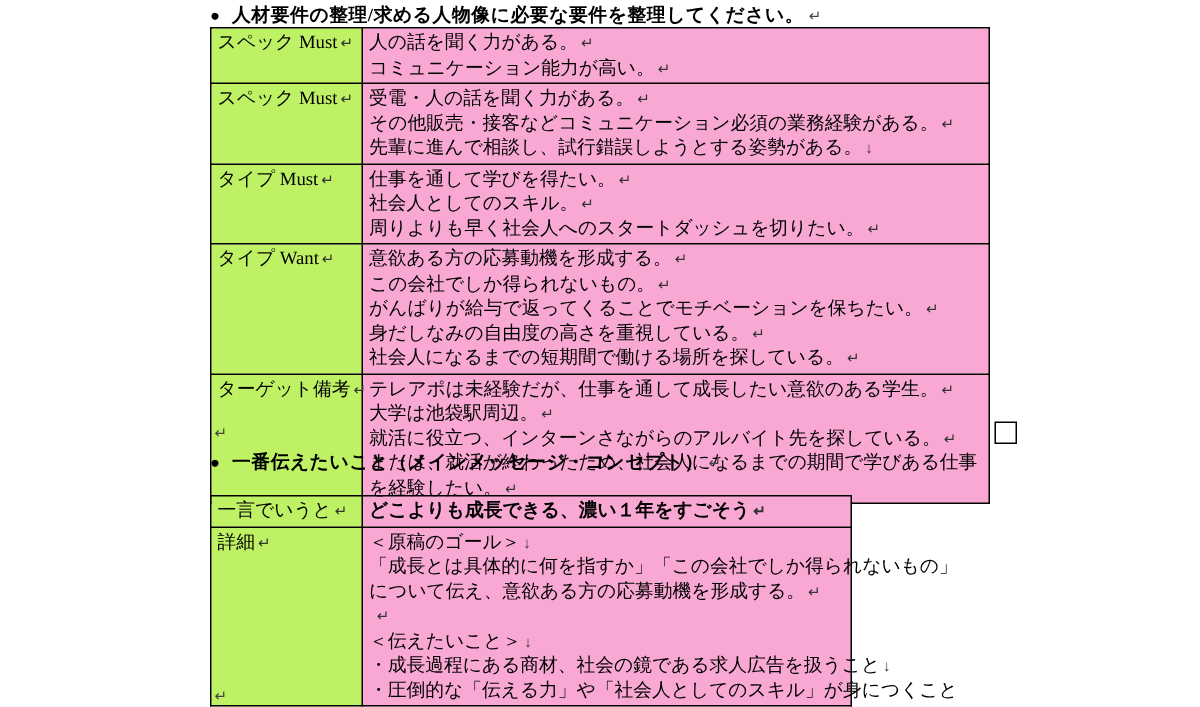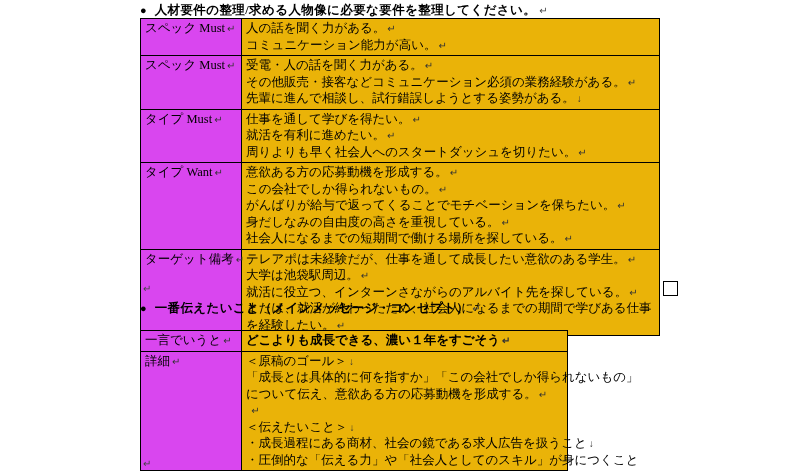--- a/index.html
+++ b/index.html
@@ -54,27 +54,27 @@
     table-layout: fixed;
     font-size: 12.5px;
   }
   table.doc td {
     border: 1px solid #000;
     vertical-align: top;
     padding: 1px 4px 2px 4px;
     line-height: 1.32;
   }
   td.label {
-    background: #d946ef;
+    background: #bef264;
     width: 92px;
     font-size: 12.5px;
     white-space: nowrap;
   }
   td.body {
-    background: #eab308;
+    background: #f9a8d4;
   }
   .line {
     display: block;
     white-space: nowrap;
   }
   .line.wrap {
     white-space: normal;
   }
   .bold {
     font-weight: bold;
@@ -149,21 +149,21 @@
         <span class="line"><span>その他販売・接客などコミュニケーション必須の業務経験がある。</span><span class="ret">↵</span></span>
         <span class="line"><span>先輩に進んで相談し、試行錯誤しようとする姿勢がある。</span><span class="down">↓</span></span>
       </td>
     </tr>
     <tr>
       <td class="label">
         <span>タイプ Must</span><span class="ret">↵</span>
       </td>
       <td class="body">
         <span class="line"><span>仕事を通して学びを得たい。</span><span class="ret">↵</span></span>
-        <span class="line"><span>就活を有利に進めたい。</span><span class="ret">↵</span></span>
+        <span class="line"><span>社会人としてのスキル。</span><span class="ret">↵</span></span>
         <span class="line"><span>周りよりも早く社会人へのスタートダッシュを切りたい。</span><span class="ret">↵</span></span>
       </td>
     </tr>
     <tr>
       <td class="label">
         <span>タイプ Want</span><span class="ret">↵</span>
       </td>
       <td class="body">
         <span class="line"><span>意欲ある方の応募動機を形成する。</span><span class="ret">↵</span></span>
         <span class="line"><span>この会社でしか得られないもの。</span><span class="ret">↵</span></span>

